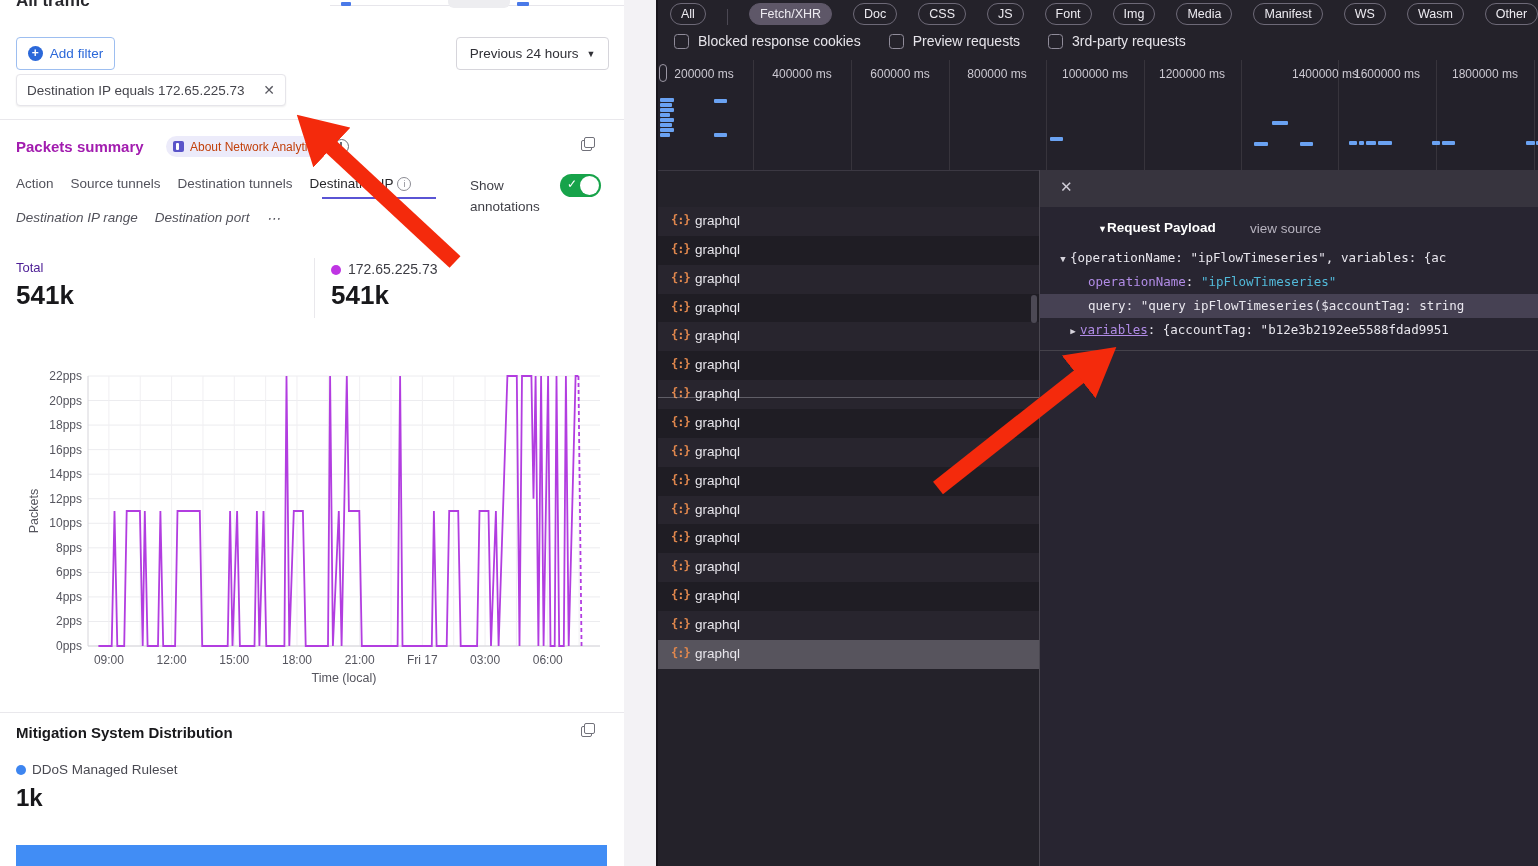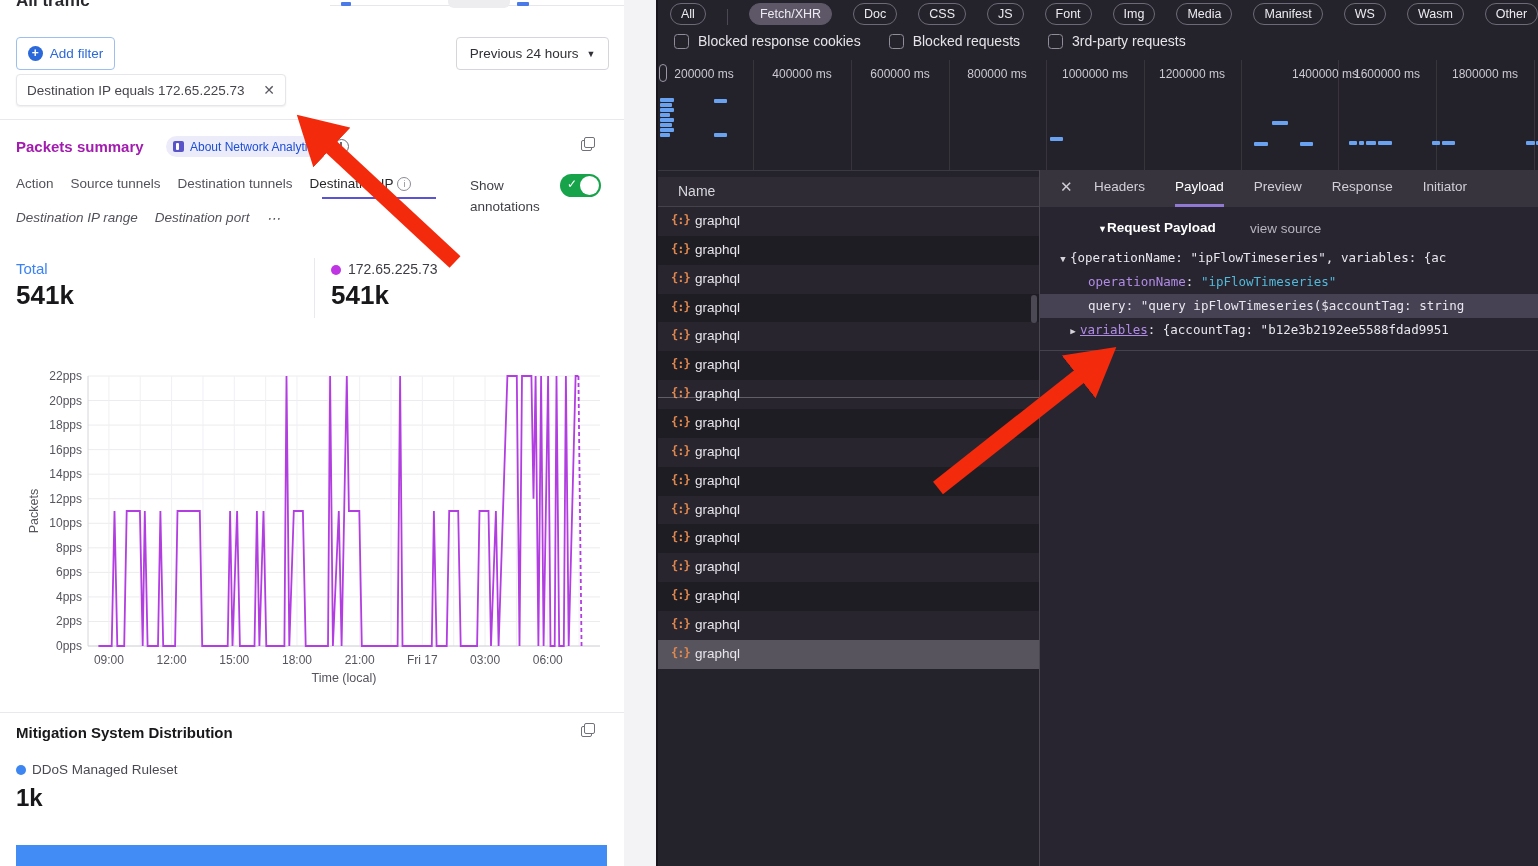--- a/index.html
+++ b/index.html
@@ -23,38 +23,38 @@
   #filter-chip{position:absolute;left:16px;top:74px;width:268px;height:30px;border:1px solid #e6e5ea;border-radius:4px;
     background:#fff;box-shadow:0 1px 2px rgba(0,0,0,.07);display:flex;align-items:center;font-size:13.5px;color:#45454c;}
   #filter-chip .txt{padding-left:10px;flex:1;}
   #filter-chip .x{padding:0 10px;color:#5a5a62;font-size:14px;cursor:pointer;}
   .hdiv{position:absolute;left:0;width:624px;height:1px;background:#e9e8ec;}
   #packets-title{position:absolute;left:16px;top:138px;font-size:15px;font-weight:bold;color:#a21caf;}
   #na-badge{position:absolute;left:166px;top:136px;height:21px;border-radius:11px;background:#ecebfa;
     display:flex;align-items:center;padding:0 11px 0 7px;gap:6px;}
   #na-badge .bicon{width:11px;height:11px;border-radius:2px;background:#5a54c9;position:relative;}
   #na-badge .bicon::after{content:"";position:absolute;left:3px;top:2px;width:3px;height:7px;background:#fff;border-radius:1px;}
-  #na-badge .btxt{font-size:12px;color:#1d4ed8;}
+  #na-badge .btxt{font-size:12px;color:#c2410c;}
   .clock-icon{position:absolute;left:334px;top:139px;width:13px;height:13px;border:1.5px solid #6b6b74;border-radius:50%;}
   .clock-icon::after{content:"";position:absolute;left:5px;top:2px;width:1.5px;height:5px;background:#6b6b74;}
   .copy-icon{position:absolute;width:14px;height:14px;cursor:pointer;}
   .copy-icon i{position:absolute;display:block;width:9px;height:9px;border:1.5px solid #71717a;border-radius:2px;}
   .copy-icon i:first-child{left:0;bottom:0;}
   .copy-icon i:last-child{right:0;top:0;background:#fff;}
   .tabs-row{position:absolute;left:16px;display:flex;gap:17px;font-size:13.5px;color:#52525b;}
   .tabs-row .tab{cursor:pointer;white-space:nowrap;}
   .tabs-row .tab.sel{color:#27272a;}
   #tab-underline{position:absolute;left:322px;top:197px;width:114px;height:2px;background:#5a54d4;}
   .info-icon{display:inline-block;width:12px;height:12px;border:1px solid #8b8b93;border-radius:50%;font-size:9px;
     line-height:12px;text-align:center;color:#8b8b93;vertical-align:1px;margin-left:4px;}
   #show-annotations{position:absolute;left:470px;top:175px;width:82px;font-size:13.5px;color:#3f3f46;line-height:21px;}
   #annot-toggle{position:absolute;left:560px;top:174px;width:41px;height:23px;border-radius:12px;background:#17a34a;cursor:pointer;}
   #annot-toggle .knob{position:absolute;right:2px;top:2px;width:19px;height:19px;border-radius:50%;background:#fff;}
   #annot-toggle .chk{position:absolute;left:7px;top:3px;color:#fff;font-size:12px;}
-  .stat-label{font-size:15px;color:#3b82f6;}
+  .stat-label{font-size:13px;color:#4c1d95;}
   .stat-value{font-size:26px;font-weight:bold;color:#18181b;}
   .vdiv-light{position:absolute;width:1px;background:#e9e8ec;}
   .dot{position:absolute;width:10px;height:10px;border-radius:50%;}
   #mit-title{position:absolute;left:16px;top:724px;font-size:15px;font-weight:bold;color:#18181b;}
   #mit-legend{position:absolute;left:32px;top:762px;font-size:13.5px;color:#4a4a52;}
   #mit-value{position:absolute;left:16px;top:784px;font-size:24px;font-weight:bold;color:#18181b;}
   #mit-bar{position:absolute;left:16px;top:845px;width:591px;height:21px;background:#418df5;}
   #gutter{position:absolute;left:624px;top:0;width:32px;height:866px;background:#f3f2f5;}
 
   
@@ -263,21 +263,21 @@
         <span class="pill">Wasm</span>
         <span class="pill">Other</span>
       </div>
     <div id="checks">
         <span class="chk-item">
           <span class="chk-box"></span>
           <span>Blocked response cookies</span>
         </span>
         <span class="chk-item">
           <span class="chk-box"></span>
-          <span>Blocked requests</span>
+          <span>Preview requests</span>
         </span>
         <span class="chk-item">
           <span class="chk-box"></span>
           <span>3rd-party requests</span>
         </span>
       </div>
 
     <div id="timeline">
       <div class="tl-handle"></div>
     <div class="tl-grid" style="left: 95px;"></div>
@@ -315,23 +315,20 @@
         <div class="tl-bar" style="left: 691px; top: 81px; width: 8px;"></div>
         <div class="tl-bar" style="left: 701px; top: 81px; width: 5px;"></div>
         <div class="tl-bar" style="left: 708px; top: 81px; width: 10px;"></div>
         <div class="tl-bar" style="left: 720px; top: 81px; width: 14px;"></div>
         <div class="tl-bar" style="left: 774px; top: 81px; width: 8px;"></div>
         <div class="tl-bar" style="left: 784px; top: 81px; width: 13px;"></div>
         <div class="tl-bar" style="left: 868px; top: 81px; width: 9px;"></div>
         <div class="tl-bar" style="left: 878px; top: 81px; width: 4px;"></div>
       </div>
 
-    <div id="list-header">
-      <span>Name</span>
-    </div>
     <div id="rows">
         <div class="req-row even" style="top: 207px;">
           <span class="gicon">{:}</span>
           <span class="rlabel">graphql</span>
         </div>
         <div class="req-row odd" style="top: 236px;">
           <span class="gicon">{:}</span>
           <span class="rlabel">graphql</span>
         </div>
         <div class="req-row even" style="top: 265px;">
@@ -391,27 +388,20 @@
           <span class="rlabel">graphql</span>
         </div>
       </div>
     <div id="faint-line"></div>
     <div id="pane-divider"></div>
     <div id="scroll-thumb"></div>
 
     <div id="detail">
       <div id="dtab-bar">
         <span id="dclose">✕</span>
-        <div id="dtabs">
-            <span class="dtab">Headers</span>
-            <span class="dtab sel">Payload</span>
-            <span class="dtab">Preview</span>
-            <span class="dtab">Response</span>
-            <span class="dtab">Initiator</span>
-          </div>
       </div>
 
       <div id="payload-sec">
         <span class="caret" style="font-size:9px;">▼</span><span>Request Payload</span>
       </div>
       <span id="view-source">view source</span>
 
       <div id="query-hl"></div>
 
       <div class="code-line" style="top:76px;left:16px;">

